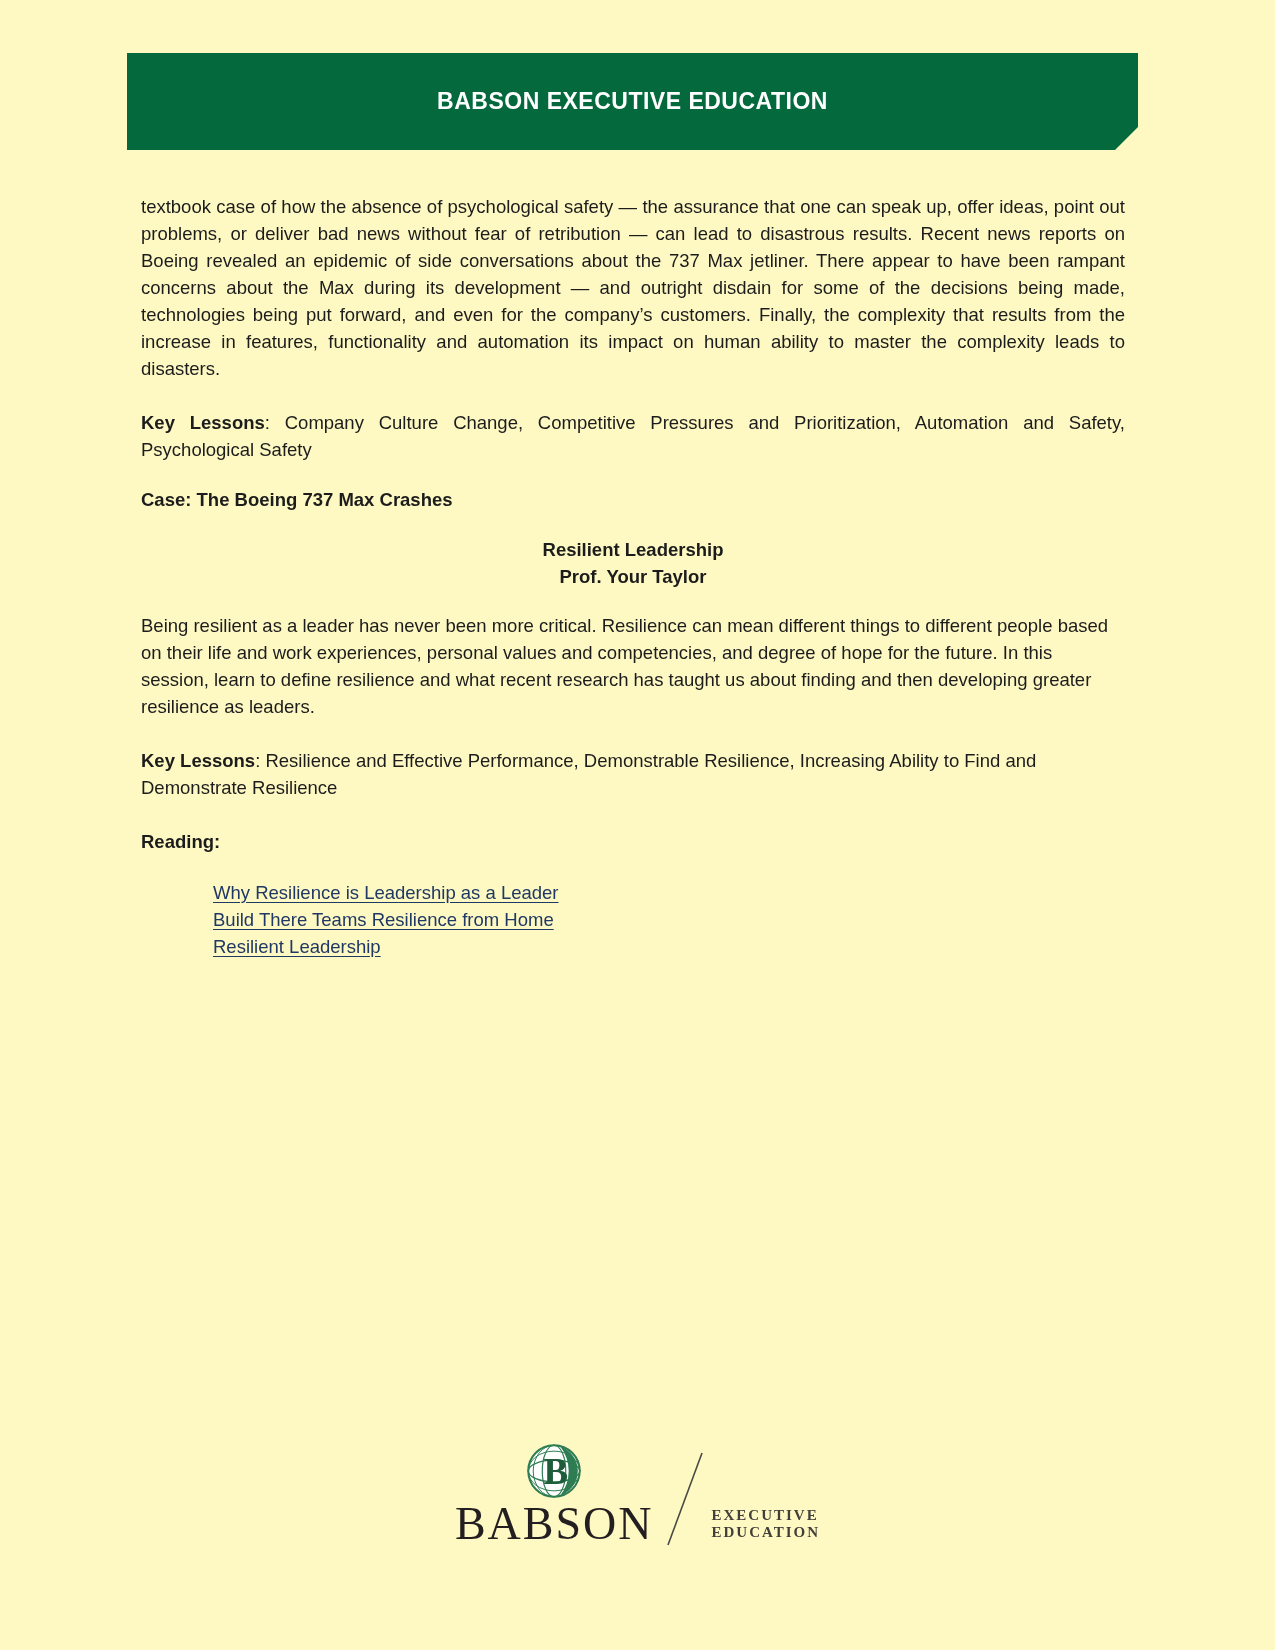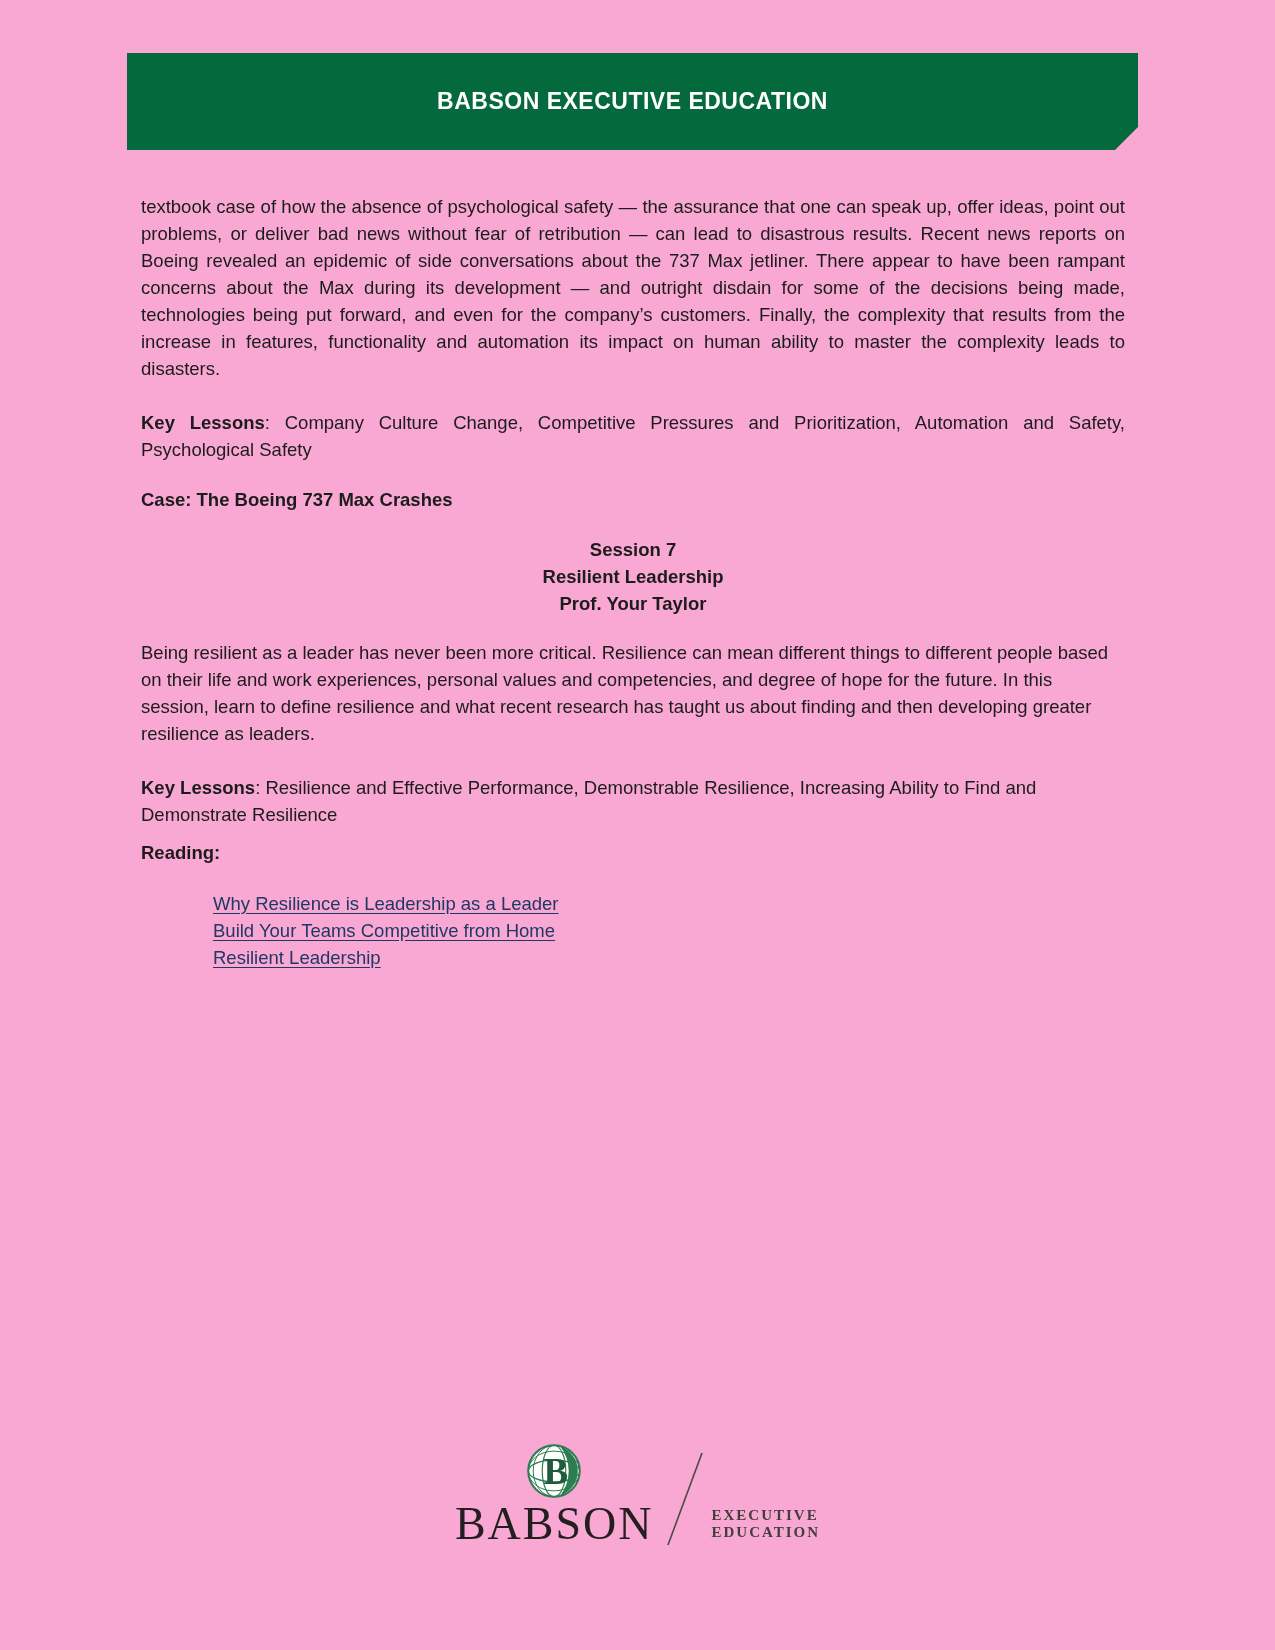--- a/index.html
+++ b/index.html
@@ -3,21 +3,21 @@
 <meta charset="utf-8">
 <style>
   * { margin: 0; padding: 0; box-sizing: border-box; }
   html, body { background: #ffffff; }
   body { font-family: "Liberation Sans", sans-serif; color: #1c1c1c; }
 
   .page {
     position: relative;
     width: 1275px;
     height: 1650px;
-    background: #f9a8d4;
+    background: #fef9c3;
     overflow: hidden;
   }
 
   
   .banner {
     position: absolute;
     left: 127px;
     top: 53px;
     width: 1011px;
     height: 97px;
@@ -51,21 +51,21 @@
   .case-heading { margin-top: 23px; font-weight: 700; }
 
   .session-heading {
     margin-top: 23px;
     text-align: center;
     font-weight: 700;
   }
 
   .para-2 { margin-top: 22px; }
   .key-lessons-2 { margin-top: 27px; text-align: left; }
-  .reading-label { margin-top: 11px; font-weight: 700; }
+  .reading-label { margin-top: 27px; font-weight: 700; }
 
   .reading-links { margin-top: 24px; padding-left: 72px; }
   .reading-links a {
     display: inline-block;
     color: #1F3864;
     text-decoration: underline;
     text-underline-offset: 3px;
   }
   .reading-links .link-row { line-height: 27px; }
 
@@ -119,34 +119,33 @@
 
   <div class="content">
 
     <p class="para-justified">textbook case of how the absence of psychological safety — the assurance that one can speak up, offer ideas, point out problems, or deliver bad news without fear of retribution — can lead to disastrous results. Recent news reports on Boeing revealed an epidemic of side conversations about the 737 Max jetliner. There appear to have been rampant concerns about the Max during its development — and outright disdain for some of the decisions being made, technologies being put forward, and even for the company’s customers. Finally, the complexity that results from the increase in features, functionality and automation its impact on human ability to master the complexity leads to disasters.</p>
 
     <p class="key-lessons"><span class="bold">Key Lessons</span><span>: Company Culture Change, Competitive Pressures and Prioritization, Automation and Safety, Psychological Safety</span></p>
 
     <p class="case-heading">Case: The Boeing 737 Max Crashes</p>
 
     <div class="session-heading">
-      <div>Session 7</div>
       <div>Resilient Leadership</div>
       <div>Prof. Your Taylor</div>
     </div>
 
     <p class="para-left para-2">Being resilient as a leader has never been more critical. Resilience can mean different things to different people based on their life and work experiences, personal values and competencies, and degree of hope for the future. In this session, learn to define resilience and what recent research has taught us about finding and then developing greater resilience as leaders.</p>
 
     <p class="key-lessons-2"><span class="bold">Key Lessons</span><span>: Resilience and Effective Performance, Demonstrable Resilience, Increasing Ability to Find and Demonstrate Resilience</span></p>
 
     <p class="reading-label">Reading:</p>
 
     <div class="reading-links">
       <div class="link-row"><a href="#">Why Resilience is Leadership as a Leader</a></div>
-      <div class="link-row"><a href="#">Build Your Teams Competitive from Home</a></div>
+      <div class="link-row"><a href="#">Build There Teams Resilience from Home</a></div>
       <div class="link-row"><a href="#">Resilient Leadership</a></div>
     </div>
 
   </div>
 
   <div class="footer-logo">
     <div class="logo-left">
       <svg class="globe" viewBox="0 0 62 62" xmlns="http://www.w3.org/2000/svg">
         <circle cx="31" cy="31" r="28.5" fill="#ffffff" stroke="#2E7D52" stroke-width="2.2"></circle>
         <path d="M38,4 A28.5,28.5 0 0,1 38,58 A44,44 0 0,0 38,4 Z" fill="#2E7D52"></path>

